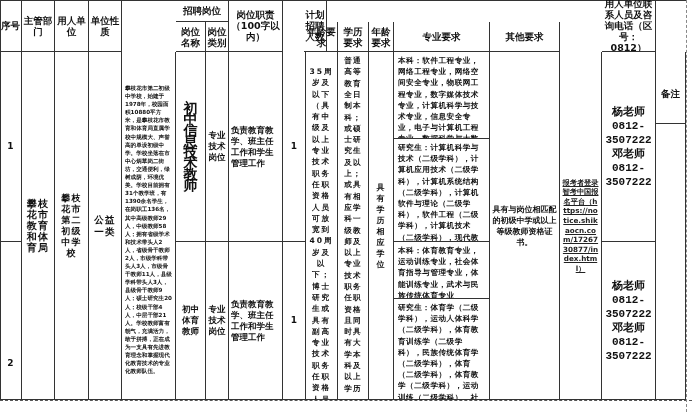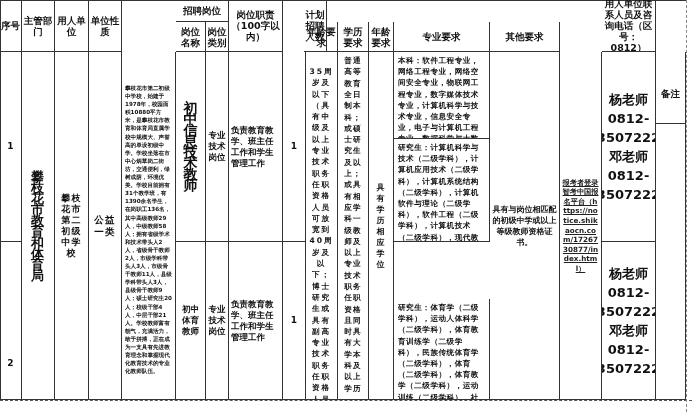--- a/index.html
+++ b/index.html
@@ -8,21 +8,21 @@
   .sheet { position: absolute; left: 0; top: 0; width: 692px; height: 412px; }
   .c { position: absolute; box-sizing: border-box; border-right: 1px solid #333; border-bottom: 1px solid #333;
        display: flex; align-items: center; justify-content: center; text-align: center;
        font-weight: bold; overflow: hidden; }
   .hdr { font-size: 9.5px; line-height: 11px; padding: 1px; }
   .small { font-size: 5.6px; line-height: 8.1px; text-align: left; justify-content: flex-start; align-items: flex-start; padding: 2px 3px; }
   .mid { font-size: 9px; line-height: 11px; padding: 2px; }
   .vt { font-size: 8.6px; line-height: 11.4px; padding: 2px 3px; text-align: center; letter-spacing: 1.2px; }
   .req { font-size: 7.6px; line-height: 11.2px; text-align: left; justify-content: flex-start; align-items: flex-start; padding: 3px 4px; letter-spacing: 0.5px; }
   .link { font-size: 7.2px; line-height: 9.6px; color: #222; text-decoration: underline; padding: 2px; }
-  .contact { font-size: 13px; line-height: 19px; }
+  .contact { font-size: 11px; line-height: 14px; font-family: Liberation Mono, monospace; }
   .dash-bottom { position: absolute; left: 0; top: 400px; width: 692px; border-top: 1px dashed #555; }
   .dash-right { position: absolute; left: 686px; top: 0; height: 412px; border-left: 1px dashed #888; }
   .left-edge { position: absolute; left: 0; top: 0; height: 400px; border-left: 1px solid #333; }
   .top-edge { position: absolute; left: 0; top: 0; width: 686px; border-top: 1px solid #333; }
 </style>
 </head>
 <body>
 
 <div class="sheet">
   <div class="top-edge"></div>
@@ -41,41 +41,42 @@
   <div class="c hdr" style="left:338px;top:22px;width:31px;height:30px;">学历要求</div>
   <div class="c hdr" style="left:369px;top:22px;width:25px;height:30px;">年龄要求</div>
   <div class="c hdr" style="left:394px;top:22px;width:96px;height:30px;">专业要求</div>
   <div class="c hdr" style="left:490px;top:22px;width:70px;height:30px;">其他要求</div>
   <div class="c hdr" style="left:602px;top:0;width:54px;height:52px;">用人单位联系人员及咨询电话（区号：0812）</div>
   <div class="c hdr" style="left:656px;top:16px;width:30px;height:60px;margin-top:48px;">备注</div>
 
   <div class="c mid" style="left:0;top:52px;width:22px;height:190px;">1</div>
   <div class="c mid" style="left:0;top:242px;width:22px;height:158px;align-items:flex-end;padding-bottom:30px;">2</div>
 
-  <div class="c vt" style="left:22px;top:52px;width:33px;height:348px;font-size:13px;line-height:11px;">攀枝花市教育和体育局</div>
+  <div class="c vt" style="left:22px;top:52px;width:33px;height:348px;font-size:10px;line-height:11px;">攀枝花市教育和体育局</div>
   <div class="c vt" style="left:55px;top:52px;width:34px;height:348px;font-size:9px;line-height:11px;">攀枝花市第二初级中学校</div>
   <div class="c vt" style="left:89px;top:52px;width:33px;height:348px;font-size:9.5px;line-height:12px;">公益一类</div>
   <div class="c small" style="left:122px;top:52px;width:54px;height:348px;padding-top:32px;">攀枝花市第二初级中学校，始建于1978年，校园面积10880平方米，是攀枝花市教育和体育局直属学校中规模大、声誉高的单设初级中学。学校坐落在市中心炳草岗二街坊，交通便利，绿树成荫，环境优美。学校目前拥有31个教学班，有1390余名学生，在岗职工136名，其中高级教师29人，中级教师58人；拥有省级学术和技术带头人2人，省级骨干教师2人，市级学科带头人3人，市级骨干教师11人，县级学科带头人3人，县级骨干教师9人；硕士研究生20人；校级干部4人，中层干部21人。学校教师富有朝气，充满活力，敢于拼搏，正在成为一支具有先进教育理念和掌握现代化教育技术的专业化教师队伍。</div>
 
   <div class="c mid" style="left:176px;top:52px;width:30px;height:190px;font-size:14px;">初中信息技术教师</div>
   <div class="c mid" style="left:206px;top:52px;width:23px;height:190px;font-size:8.5px;">专业技术岗位</div>
   <div class="c mid" style="left:229px;top:52px;width:54px;height:190px;font-size:8.5px;text-align:left;">负责教育教学、班主任工作和学生管理工作</div>
   <div class="c mid" style="left:283px;top:52px;width:23px;height:190px;">1</div>
 
   <div class="c mid" style="left:176px;top:242px;width:30px;height:158px;font-size:8.5px;">初中体育教师</div>
   <div class="c mid" style="left:206px;top:242px;width:23px;height:158px;font-size:8.5px;">专业技术岗位</div>
   <div class="c mid" style="left:229px;top:242px;width:54px;height:158px;font-size:8.5px;text-align:left;">负责教育教学、班主任工作和学生管理工作</div>
   <div class="c mid" style="left:283px;top:242px;width:23px;height:158px;">1</div>
 
   <div class="c vt" style="left:306px;top:52px;width:32px;height:348px;font-size:7.6px;line-height:11.3px;letter-spacing:2px;justify-content:flex-start;align-items:flex-start;padding-top:14px;">35周岁及以下（具有中级及以上专业技术职务任职资格人员可放宽到40周岁及以下；博士研究生或具有副高专业技术职务任职资格人员可放宽到45周岁及以下；具有正高专业技术职务任职资格人员可放宽到50周岁及以下）</div>
   <div class="c vt" style="left:338px;top:52px;width:31px;height:348px;font-size:7.6px;line-height:11.3px;padding-top:0;">普通高等教育全日制本科；或硕士研究生及以上；或具有相应学科一级教师及以上专业技术职务任职资格且同时具有大学本科及以上学历</div>
   <div class="c vt" style="left:369px;top:52px;width:25px;height:348px;font-size:8px;line-height:11px;">具有学历相应学位</div>
 
   <div class="c req" style="left:394px;top:52px;width:96px;height:87px;">本科：软件工程专业，网络工程专业，网络空间安全专业，物联网工程专业，数字媒体技术专业，计算机科学与技术专业，信息安全专业，电子与计算机工程专业，数据科学与大数据技术专业</div>
   <div class="c req" style="left:394px;top:139px;width:96px;height:103px;">研究生：计算机科学与技术（二级学科），计算机应用技术（二级学科），计算机系统结构（二级学科），计算机软件与理论（二级学科），软件工程（二级学科），计算机技术（二级学科），现代教育技术（二级学科）</div>
+  <div class="c req" style="left:394px;top:242px;width:96px;height:57px;">本科：体育教育专业，运动训练专业，社会体育指导与管理专业，体能训练专业，武术与民族传统体育专业</div>
   <div class="c req" style="left:394px;top:299px;width:96px;height:101px;">研究生：体育学（二级学科），运动人体科学（二级学科），体育教育训练学（二级学科），民族传统体育学（二级学科），体育（二级学科），体育教学（二级学科），运动训练（二级学科），社会体育指导（二级学科），学科教学（体育）（二级学科）</div>
 
   <div class="c mid" style="left:490px;top:52px;width:70px;height:348px;font-size:8px;line-height:11px;">具有与岗位相匹配的初级中学或以上等级教师资格证书。</div>
 
   <div class="c link" style="left:560px;top:52px;width:42px;height:348px;word-break:break-all;text-align:center;">报考者登录智考中国报名平台（https://notice.shikaocn.com/1726730877/index.html）</div>
 
   <div class="c contact" style="left:602px;top:52px;width:54px;height:190px;">杨老师 0812-3507222 邓老师0812-3507222</div>
   <div class="c contact" style="left:602px;top:242px;width:54px;height:158px;">杨老师 0812-3507222 邓老师0812-3507222</div>
 
   <div class="c mid" style="left:656px;top:52px;width:30px;height:348px;"></div>

